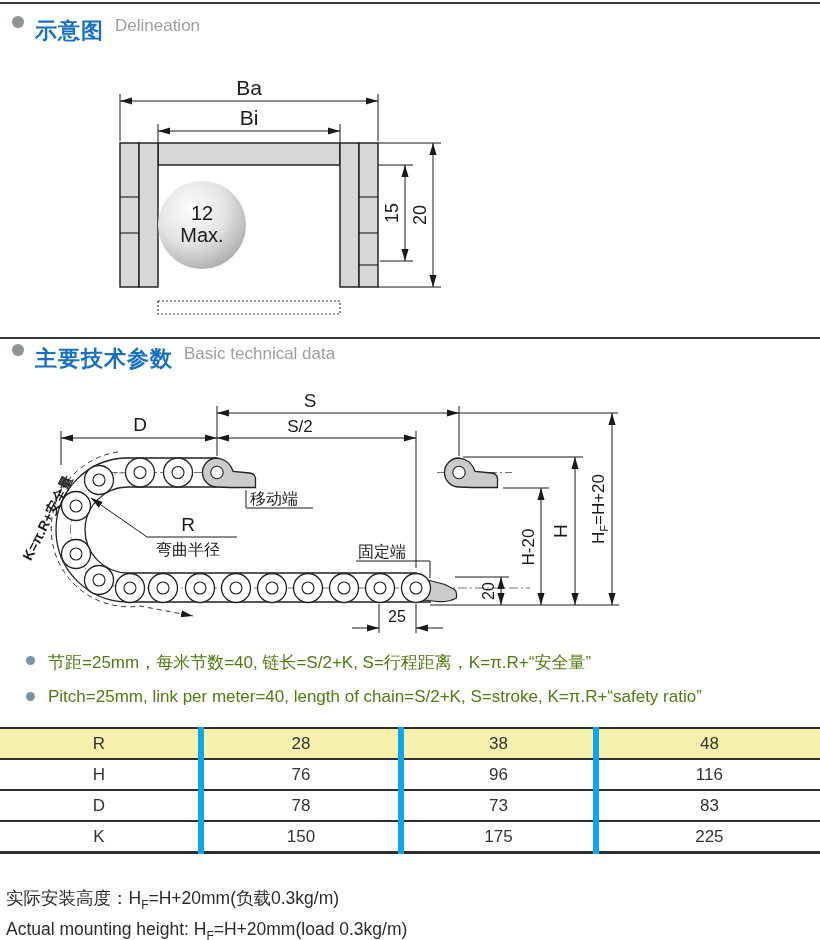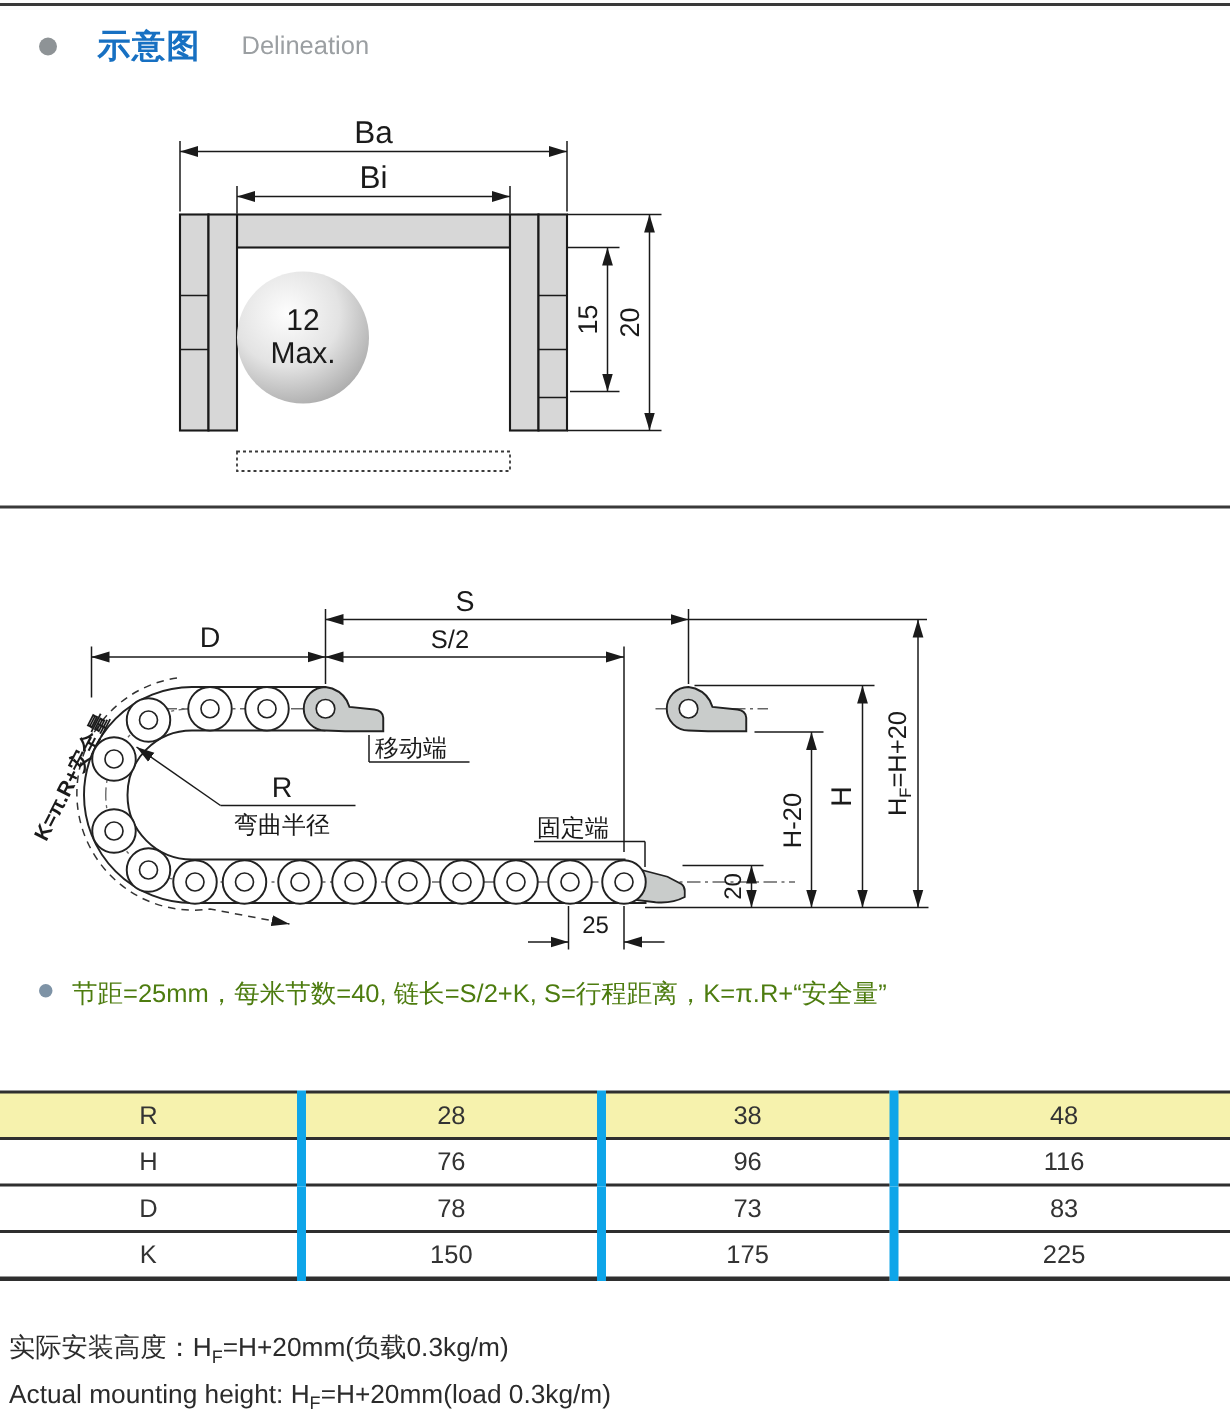--- a/index.html
+++ b/index.html
@@ -1,21 +1,21 @@
 <!DOCTYPE html>
 <html><head>
 <meta charset="utf-8">
 <style>
   html,body { margin:0; padding:0; background:#ffffff; }
   .page {
     position:relative; width:820px; height:940px; background:#fff; overflow:hidden;
     font-family:"Liberation Sans", sans-serif; color:#2b2b2b;
   }
   .rule { position:absolute; left:0; width:820px; height:2px; background:#3a3a3a; }
-  .sec-header { position:absolute; left:26px; display:flex; align-items:center; gap:27px; }
+  .sec-header { position:absolute; left:12px; display:flex; align-items:flex-start; gap:11px; }
   .sec-bullet { width:12px; height:12px; border-radius:50%; background:#8e9396; flex:0 0 auto; }
   .sec-zh { color:#1770c2; font-weight:bold; font-size:22px; letter-spacing:1px; }
   .sec-en { color:#9b9fa2; font-size:17px; }
   .note { position:absolute; left:26px; display:flex; align-items:flex-start; gap:13px; font-size:17px; color:#4d7c0f; }
   .note-bullet { width:9px; height:9px; border-radius:50%; background:#7e93a6; margin-top:5px; flex:0 0 auto; }
   table.dtable { position:absolute; top:727px; left:0; width:820px; border-collapse:collapse;
     border-top:2px solid #2f2f2f; font-size:17px; color:#333; }
   table.dtable td { text-align:center; height:29px; padding:0; border-bottom:2px solid #2f2f2f; }
   table.dtable tr.last td { border-bottom:3px solid #2f2f2f; }
   table.dtable tr.head td { background:#f6f2ad; }
@@ -91,20 +91,25 @@
     </g>
 
     <circle cx="202" cy="225" r="44" fill="url(#ballg)"></circle>
     <text x="202" y="220" font-size="20" text-anchor="middle">12</text>
     <text x="202" y="242" font-size="20" text-anchor="middle">Max.</text>
 
     <rect x="158" y="301" width="182" height="13" fill="none" stroke="#3a3a3a" stroke-width="1.2" stroke-dasharray="2 2"></rect>
   </svg>
 
   <div class="rule" style="top:337px"></div>
+  <div class="sec-header" style="top:344px">
+    <span class="sec-bullet"></span>
+    <span class="sec-zh">主要技术参数</span>
+    <span class="sec-en">Basic technical data</span>
+  </div>
 
   <svg viewBox="0 385 820 255" style="left:0;top:385px;width:820px;height:255px">
     <defs>
       <marker id="arrE2" markerWidth="13" markerHeight="10" refX="12" refY="5" orient="auto" markerUnits="userSpaceOnUse">
         <path d="M0,1.4 L12,5 L0,8.6 Z" fill="#1a1a1a"></path>
       </marker>
       <marker id="arrS2" markerWidth="13" markerHeight="10" refX="0" refY="5" orient="auto" markerUnits="userSpaceOnUse">
         <path d="M12,1.4 L0,5 L12,8.6 Z" fill="#1a1a1a"></path>
       </marker>
       <path id="mbracket" d="M 217,458 A 14.5,14.5 0 0 0 217,487 L 230,487.5 L 255.5,487.5 L 255.5,478.5
@@ -218,20 +223,24 @@
     <text transform="rotate(-90 494 591)" x="494" y="591" font-size="16" text-anchor="middle">20</text>
     <text transform="rotate(-90 534 547)" x="534" y="547" font-size="17" text-anchor="middle">H-20</text>
     <text transform="rotate(-90 567 531)" x="567" y="531" font-size="19" text-anchor="middle">H</text>
     <text transform="rotate(-90 604 509)" x="604" y="509" font-size="17" text-anchor="middle"><tspan>H</tspan><tspan dy="3.5" font-size="11">F</tspan><tspan dy="-3.5">=H+20</tspan></text>
   </svg>
 
   <div class="note" style="top:651px">
     <span class="note-bullet"></span>
     <span>节距=25mm，每米节数=40, 链长=S/2+K, S=行程距离，K=π.R+“安全量”</span>
   </div>
+  <div class="note" style="top:687px">
+    <span class="note-bullet"></span>
+    <span>Pitch=25mm, link per meter=40, length of chain=S/2+K, S=stroke, K=π.R+“safety ratio”</span>
+  </div>
 
   <table class="dtable">
     <tbody>
         <tr class="head">
       <td class="c0">R</td>
       <td class="c1 vline">28</td>
       <td class="c2 vline">38</td>
       <td class="c3 vline">48</td>
     </tr>
     <tr>

